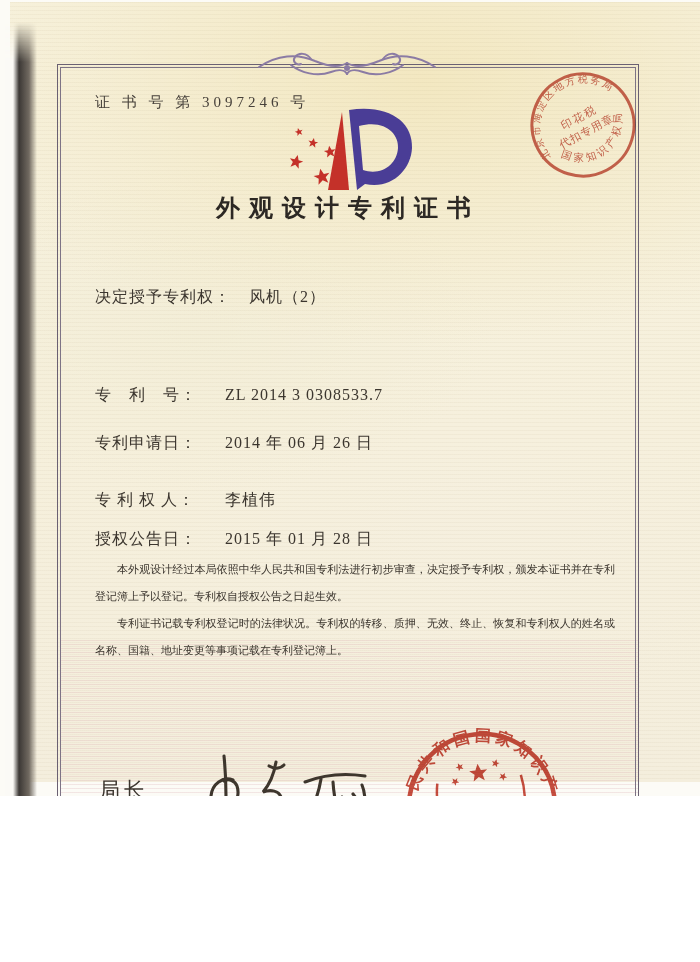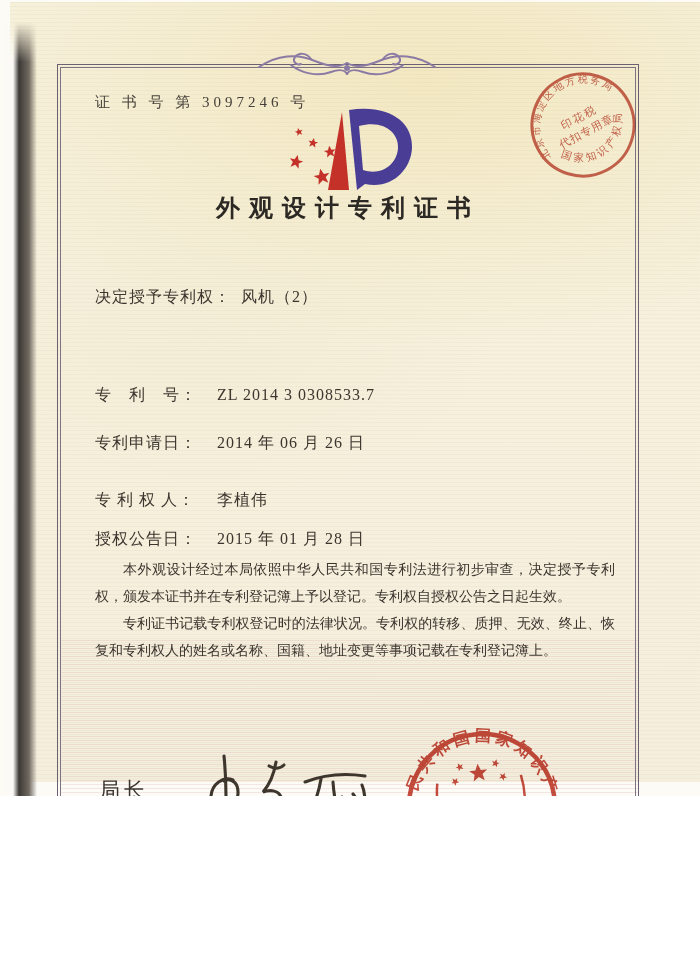--- a/index.html
+++ b/index.html
@@ -41,24 +41,24 @@
   .cert-number { position:absolute; left:95px; top:93px; font-size:15px;
     letter-spacing:4px; color:#46403a; }
 
   .logo { position:absolute; left:287px; top:104px; width:145px; height:92px; }
 
   .title { position:absolute; left:57px; top:192px; width:582px; text-align:center;
     font-size:24px; font-weight:700; letter-spacing:9px; color:#2c2824;font-family:Liberation Mono, monospace; }
 
   .field { position:absolute; left:95px; font-size:16px; color:#3c362f; letter-spacing:1px; }
   .field .lbl { display:inline-block; min-width:112px; }
-  .field .val { margin-left:10px; }
+  .field .val { margin-left:18px; }
 
   .body-text { position:absolute; left:95px; top:556px; width:520px;
-    font-size:14px; line-height:27px; color:#3a342d; text-align:justify; }
+    font-size:11px; line-height:27px; color:#3a342d; text-align:justify; }
   .body-text p { text-indent:2em; }
 
   .signer { position:absolute; left:99px; font-size:21px; letter-spacing:4px; color:#3b352e; }
 
   .sig-svg { position:absolute; left:193px; top:742px; }
 
   .seal-svg { position:absolute; left:402px; top:727px; opacity:.9;
     transform:rotate(-6deg); mix-blend-mode:multiply; }
   .tax-stamp-svg { position:absolute; left:528px; top:70px; opacity:.82;
     transform:rotate(-28deg); mix-blend-mode:multiply; }

